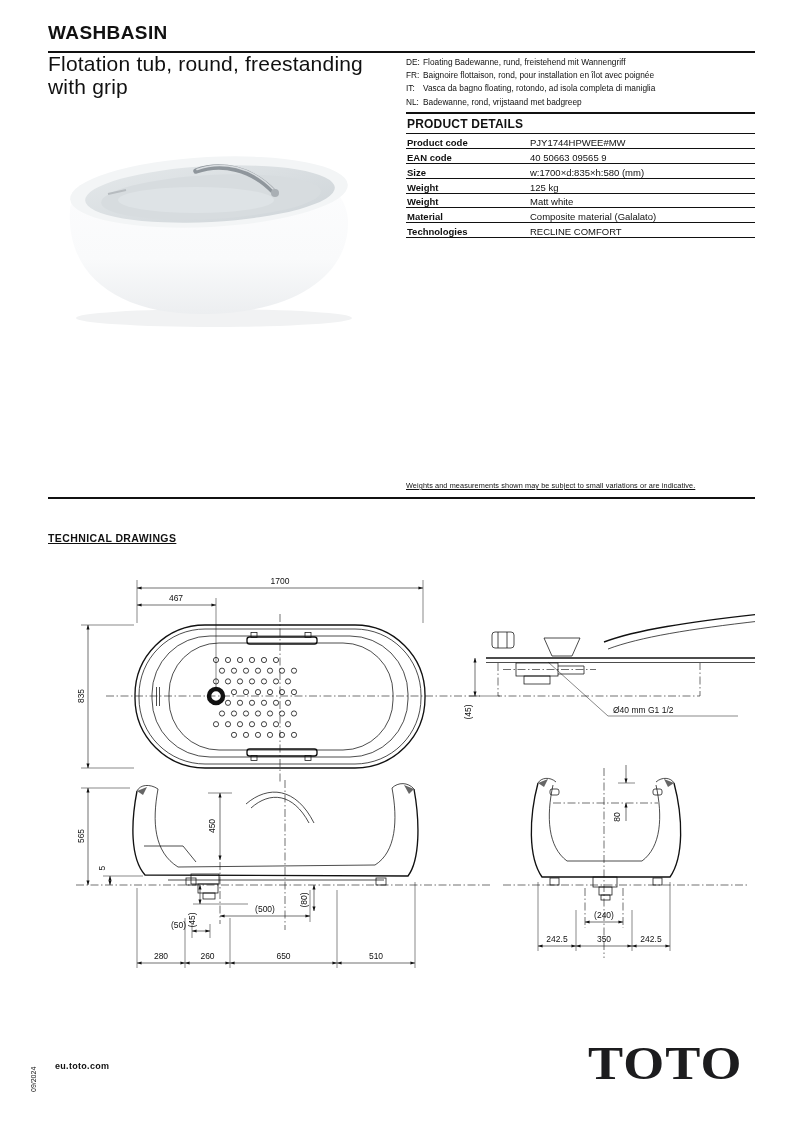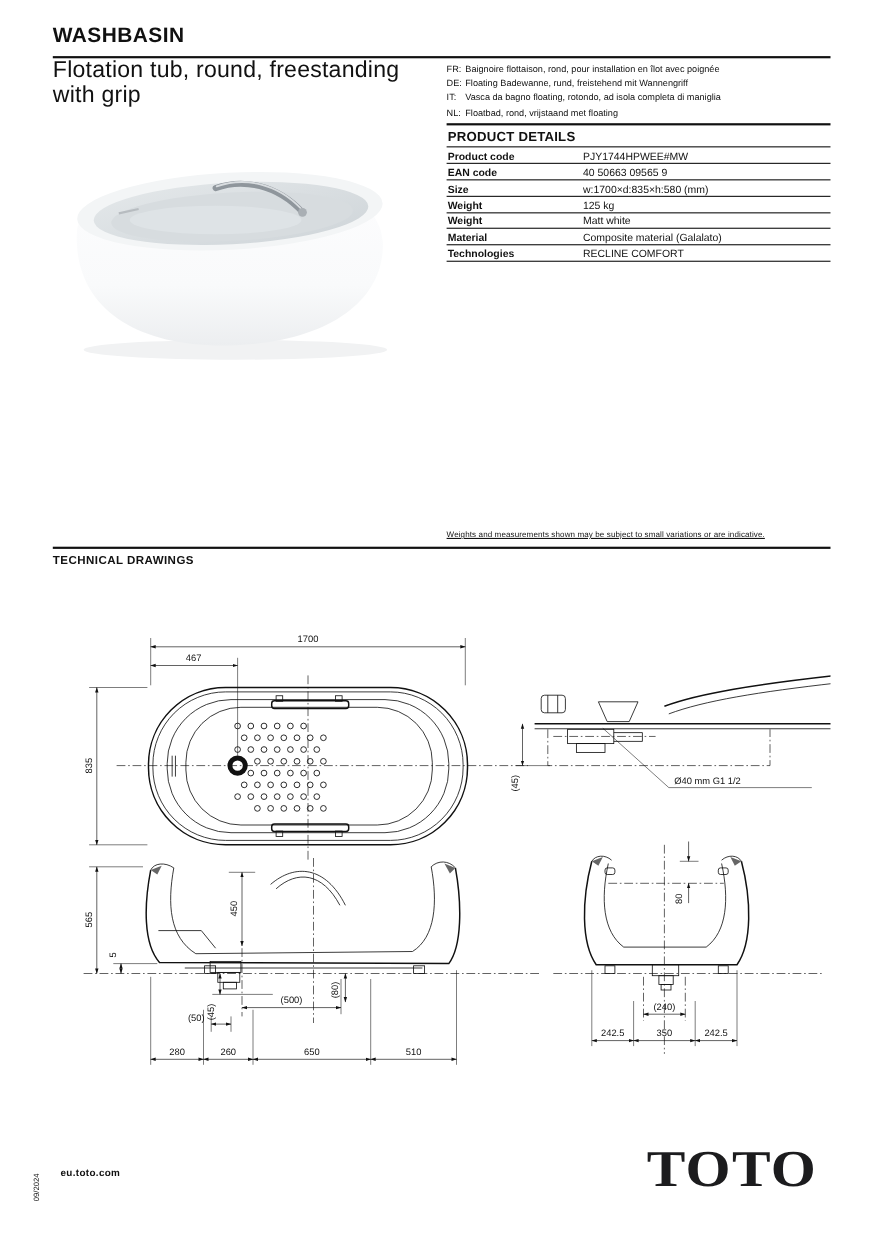--- a/index.html
+++ b/index.html
@@ -19,21 +19,21 @@
   .details { position:absolute; left:406px; top:112px; width:349px; }
   .details-head { border-top:2px solid #111; border-bottom:1.5px solid #111; font-size:12px; font-weight:bold; padding:2.5px 0 2.5px 1px; letter-spacing:.2px; }
   .pd-row { display:flex; align-items:flex-end; height:14.9px; border-bottom:1px solid #111; font-size:9.5px; }
   .pd-label { flex:0 0 124px; font-weight:bold; padding-left:1px; }
   .pd-value { flex:1; }
 
   .photo { position:absolute; left:46px; top:130px; width:324px; height:204px; }
 
   .disclaimer { position:absolute; left:406px; top:481px; width:349px; font-size:7.3px; letter-spacing:.1px;text-decoration:underline; }
   .full-rule { position:absolute; left:48px; top:497px; width:707px; height:1.5px; background:#111; }
-  .h2-title { position:absolute; left:48px; top:504px; font-size:10.5px; font-weight:bold; letter-spacing:.4px; }
+  .h2-title { position:absolute; left:48px; top:532px; font-size:10.5px; font-weight:bold; letter-spacing:.4px;text-decoration:underline; }
 
   .drawings { position:absolute; left:48px; top:530px; width:707px; height:465px; }
   .drawings svg text { font-family:"Liberation Sans", sans-serif; font-size:8.5px; fill:#111; }
   .thin  { stroke:#111; stroke-width:.75; fill:none; }
   .thick { stroke:#111; stroke-width:1.35; fill:none; }
   .dim   { stroke:#111; stroke-width:.6; fill:none; }
   .ext   { stroke:#111; stroke-width:.5; fill:none; }
   .dashdot { stroke:#111; stroke-width:.6; fill:none; stroke-dasharray:8 2.5 1.5 2.5; }
 
   .site-link { position:absolute; left:55px; top:1061px; font-size:9px; font-weight:bold; letter-spacing:.3px; }
@@ -44,34 +44,34 @@
 <body>
 
 <div class="page">
 
   <h1 class="h1-title">WASHBASIN</h1>
   <div class="title-rule"></div>
   <p class="subtitle">Flotation tub, round, freestanding with grip</p>
 
   <div class="lang-block">
     <div class="lang-row">
+      <span class="lang-code">DE:</span>
+      <span>Floating Badewanne, rund, freistehend mit Wannengriff</span>
+    </div>
+    <div class="lang-row">
       <span class="lang-code">FR:</span>
       <span>Baignoire flottaison, rond, pour installation en îlot avec poignée</span>
-    </div>
-    <div class="lang-row">
-      <span class="lang-code">DE:</span>
-      <span>Floating Badewanne, rund, freistehend mit Wannengriff</span>
     </div>
     <div class="lang-row">
       <span class="lang-code">IT:</span>
       <span>Vasca da bagno floating, rotondo, ad isola completa di maniglia</span>
     </div>
     <div class="lang-row">
       <span class="lang-code">NL:</span>
-      <span>Floatbad, rond, vrijstaand met floating</span>
+      <span>Badewanne, rond, vrijstaand met badgreep</span>
     </div>
   </div>
 
   <section class="details">
     <div class="details-head">PRODUCT DETAILS</div>
     <div class="pd-row">
       <span class="pd-label">Product code</span>
       <span class="pd-value">PJY1744HPWEE#MW</span>
     </div>
     <div class="pd-row">

